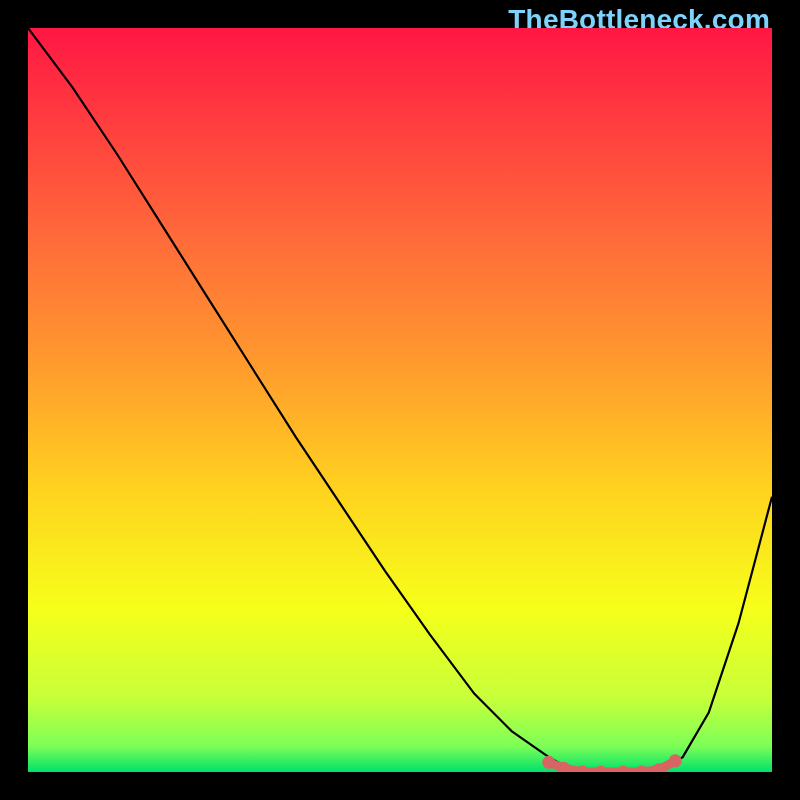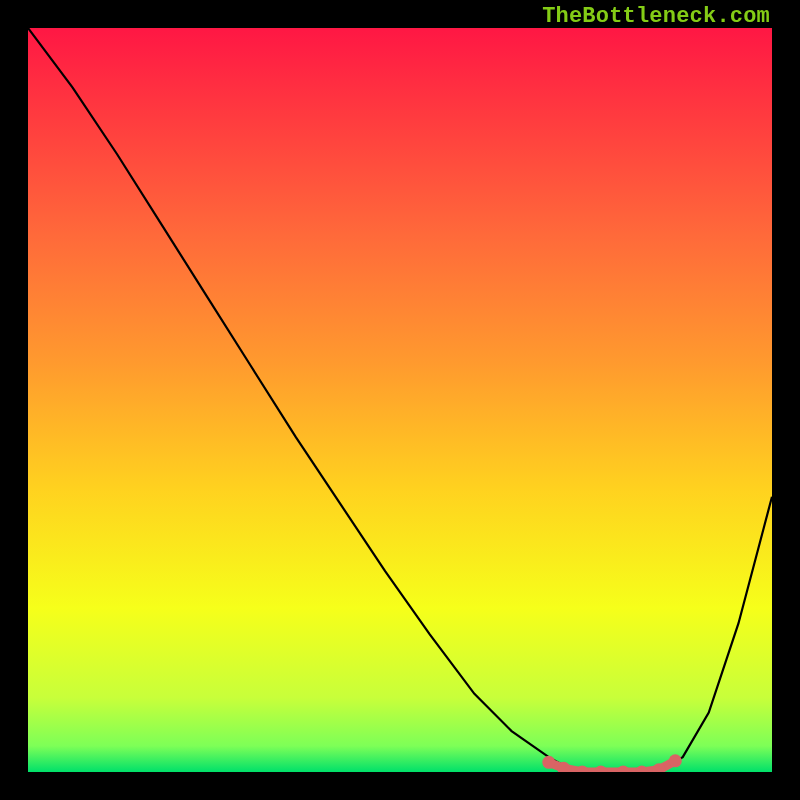--- a/index.html
+++ b/index.html
@@ -21,25 +21,24 @@
     left: 28px;
     top: 28px;
     width: 744px;
     height: 744px;
     overflow: hidden;
   }
   .watermark {
     position: absolute;
     top: 4px;
     right: 30px;
-    color: #84cc16;
-    font-size: 22px;
+    color: #7dd3fc;
+    font-size: 28px;
     font-weight: 600;
     letter-spacing: 0.2px;
-    font-family: Liberation Mono, monospace;
   }
   .curve {
     position: absolute;
     left: 0;
     top: 0;
   }
   svg { display: block; }
 </style>
 </head>
 <body>

